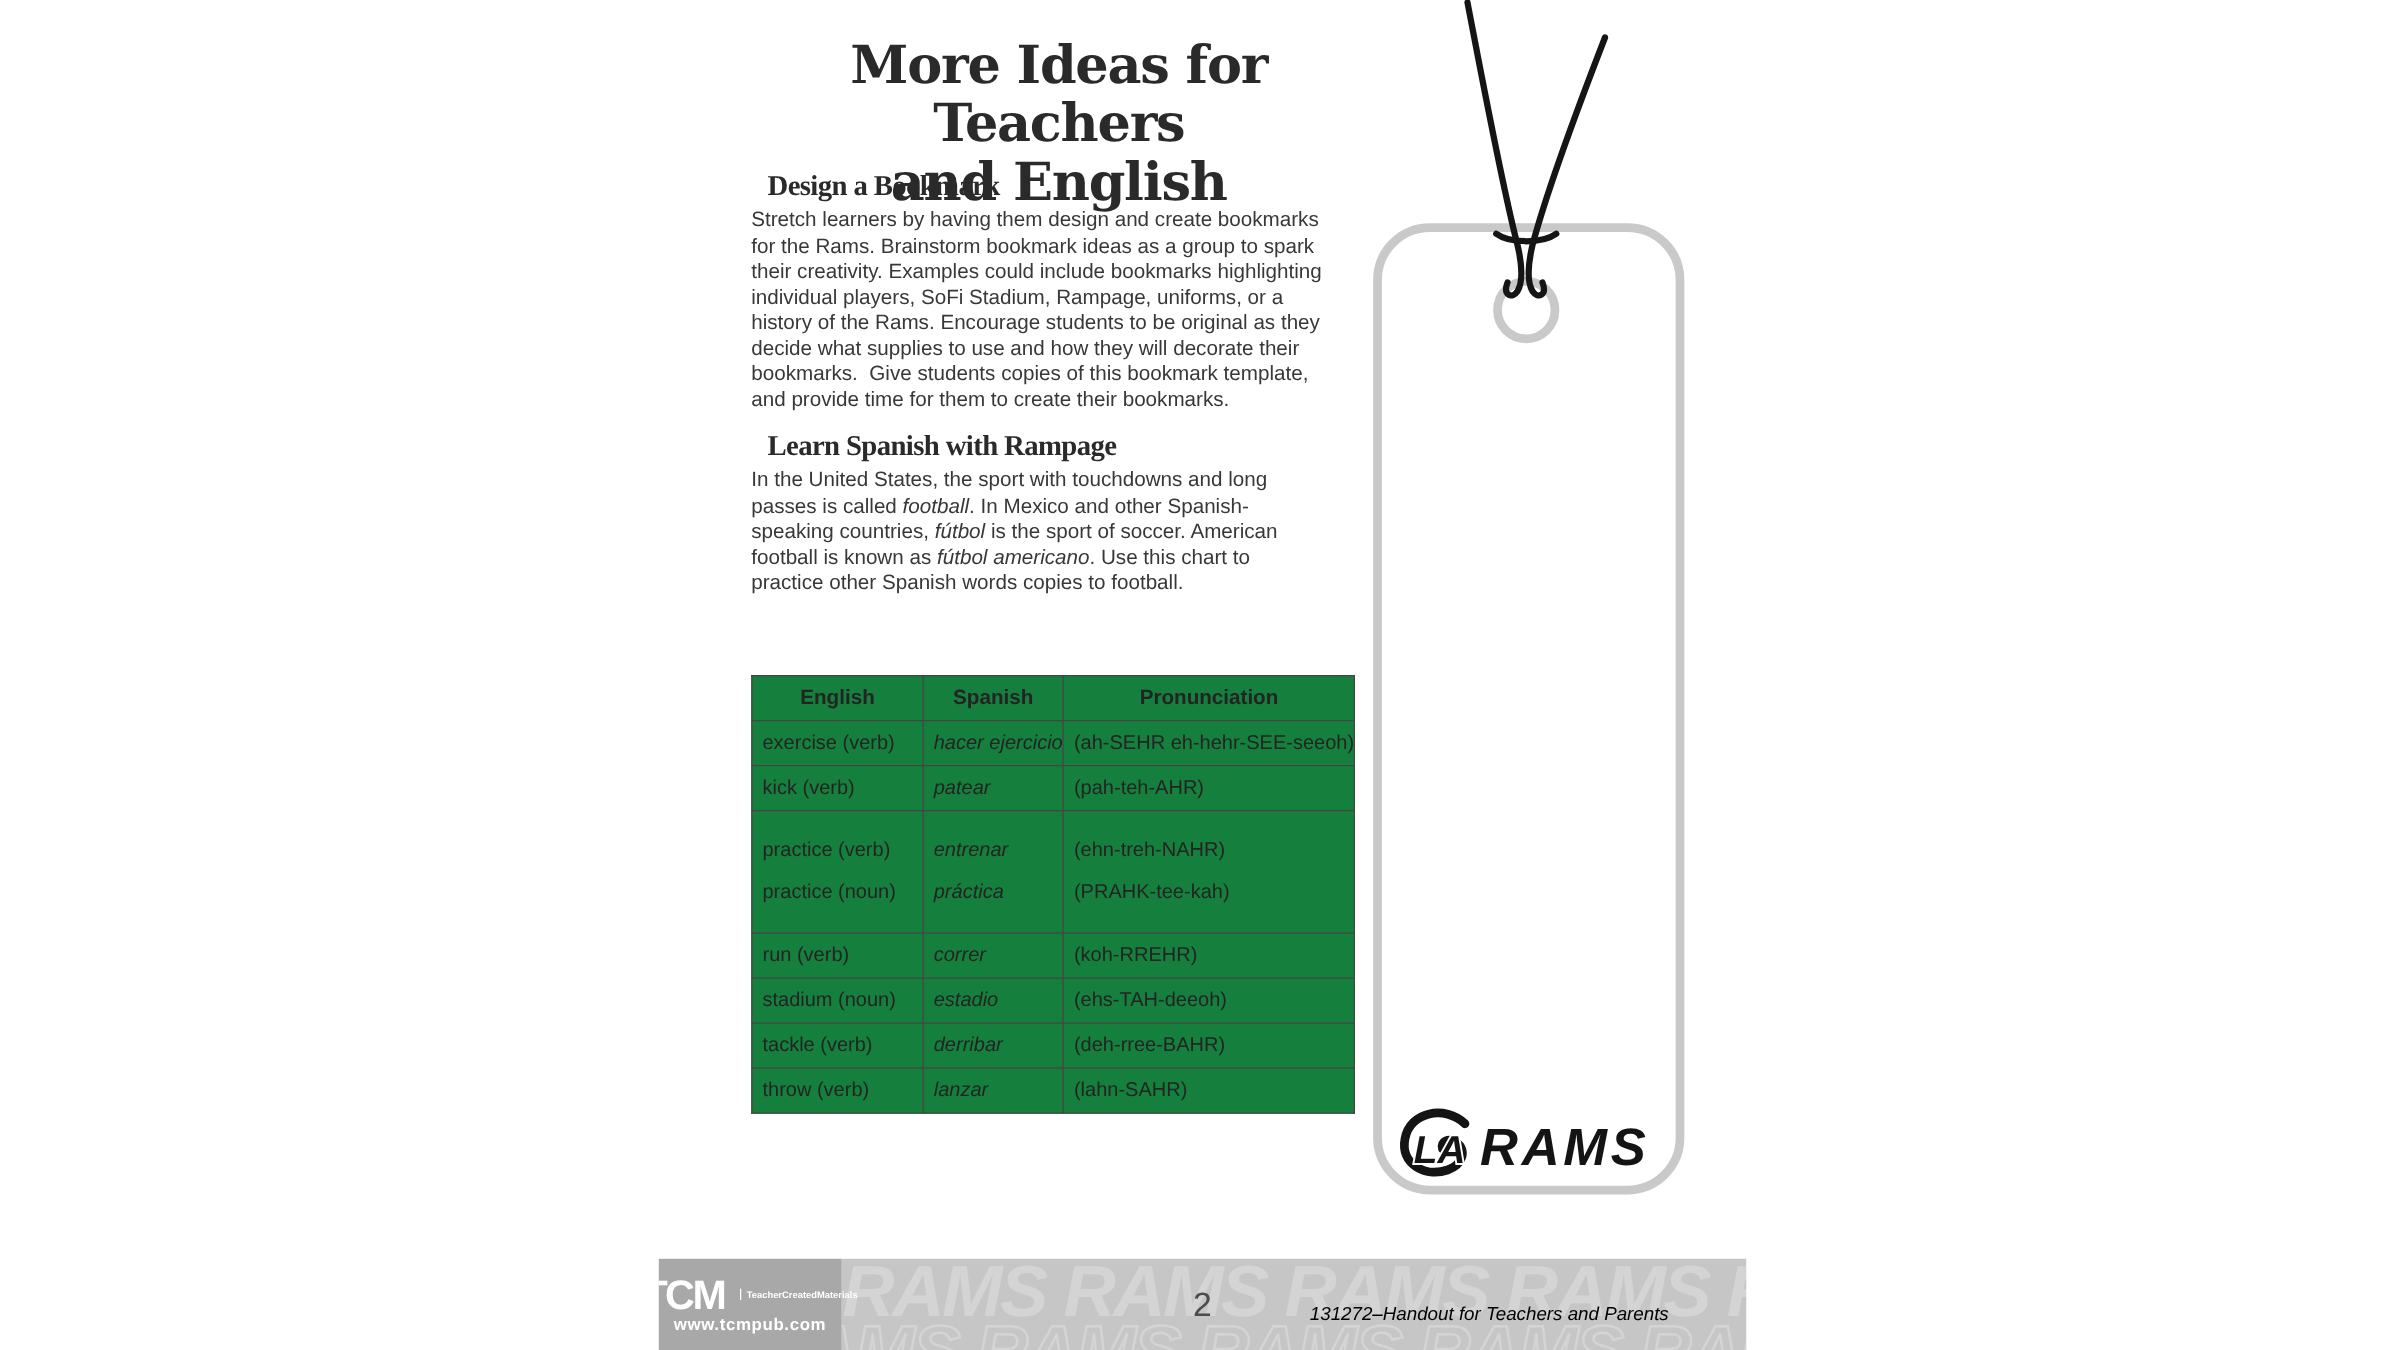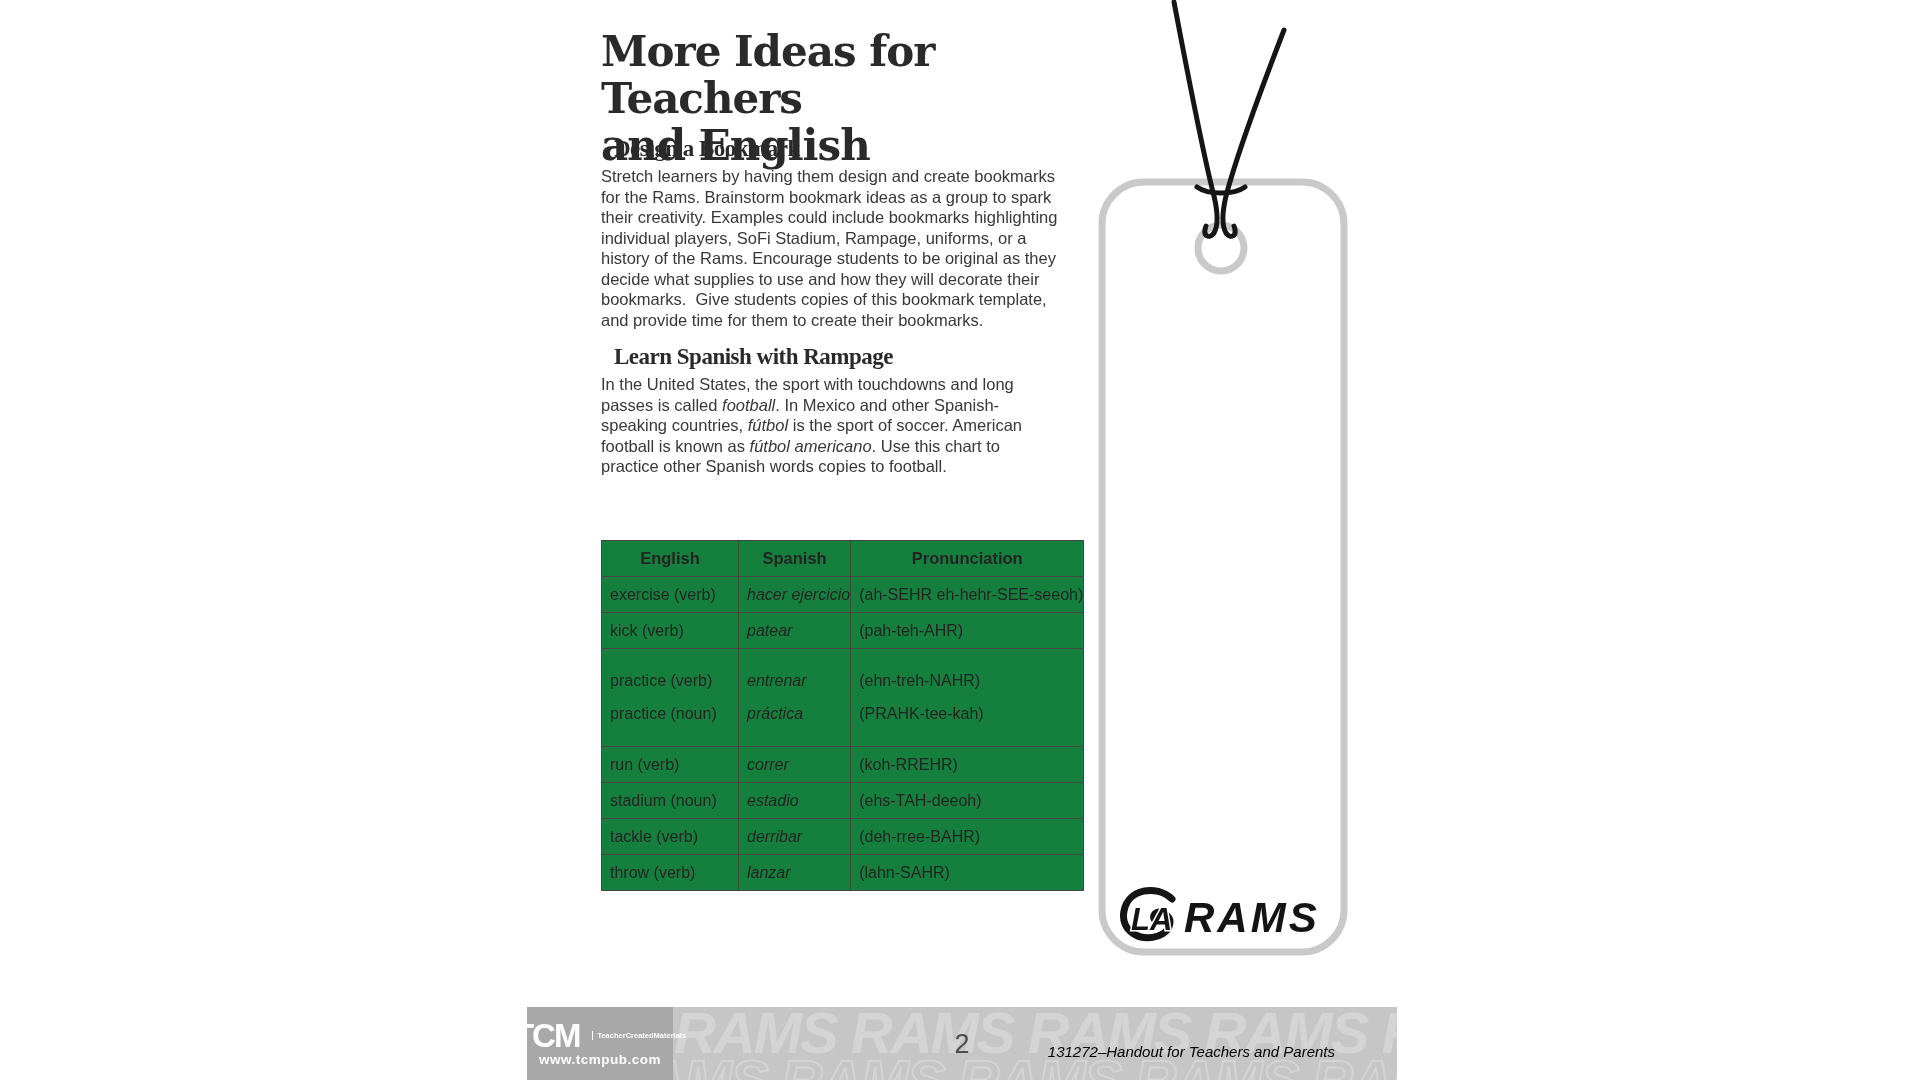--- a/index.html
+++ b/index.html
@@ -5,21 +5,21 @@
   * { margin:0; padding:0; box-sizing:border-box; }
   html,body { background:#ffffff; }
   .canvas {
     position:relative; width:1920px; height:1080px;
     background:#ffffff; overflow:hidden;
     font-family:"Liberation Sans", sans-serif; color:#383838;
   }
   
   .title {
     position:absolute; left:601px; top:28px; width:492px;
-    text-align:left;
+    text-align:center;
     font-family:"DejaVu Serif", serif; font-weight:700;
     font-size:42px; line-height:47px; color:#2a2a2a; letter-spacing:-1px;
   }
   .sec-heading {
     position:absolute; left:614px;
     font-family:Liberation Serif, serif; font-weight:700;
     font-size:23px; color:#2a2a2a; letter-spacing:-0.5px;
   }
   #h-design { top:136px; }
   #h-spanish { top:344px; }

